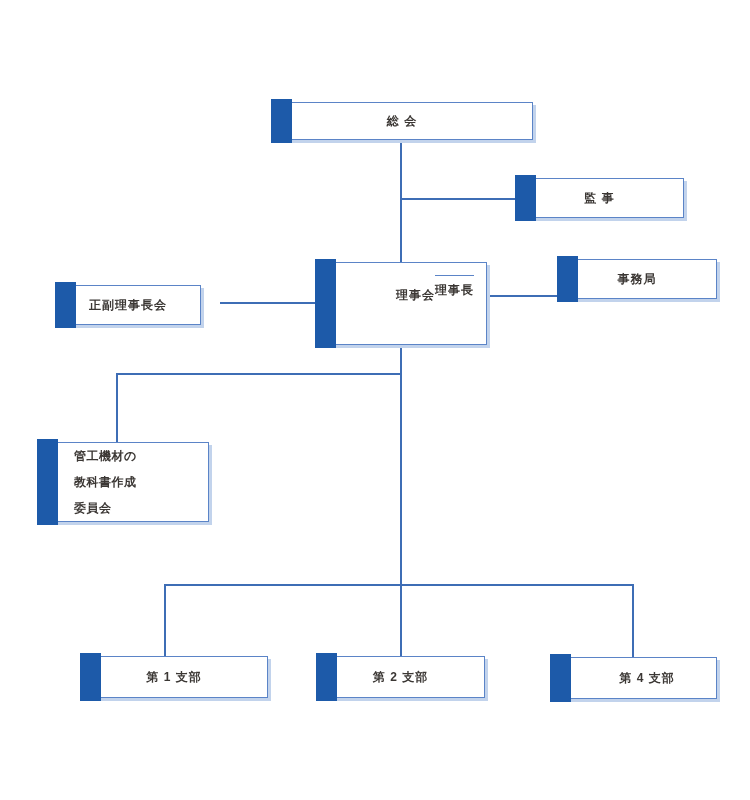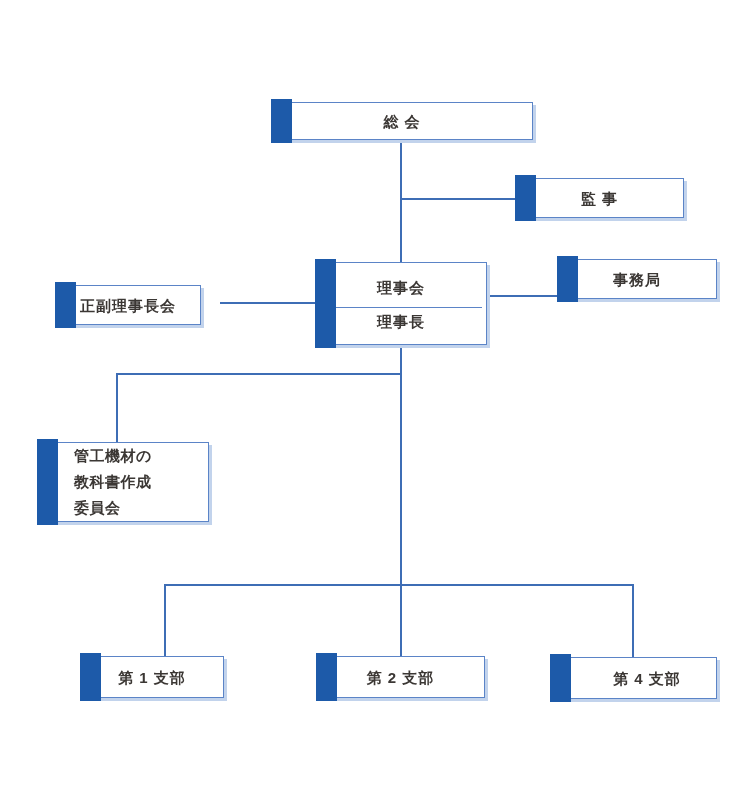--- a/index.html
+++ b/index.html
@@ -30,25 +30,25 @@
     border:1px solid var(--border);
     box-shadow:3px 3px 0 var(--shadow);
     display:flex;align-items:center;justify-content:center;
   }
   .node .bar{
     position:absolute;left:-1px;top:-4px;
     width:21px;height:calc(100% + 8px);
     background:var(--bar);
   }
   .lbl{
-    font-weight:bold;font-size:15px;letter-spacing:1px;
+    font-weight:bold;font-size:12px;letter-spacing:1px;
     white-space:pre;line-height:1;
   }
   
-  .combo{flex-direction:column;align-items:stretch;justify-content:flex-start;padding:4px;}
+  .combo{align-items:stretch;justify-content:flex-end;padding:12px;}
   .combo .row{
     display:flex;align-items:center;justify-content:center;
   }
   .combo .row.bottom{border-top:1px solid var(--border);}
   
   .multiline{flex-direction:column;align-items:flex-start;justify-content:center;padding-left:36px;}
   .multiline .lbl{line-height:26px;letter-spacing:0.5px;}
 </style>
 </head>
 <body>
@@ -97,21 +97,21 @@
   </div>
 
   <div class="node multiline" style="left:37px;top:442px;width:172px;height:80px;">
     <span class="bar"></span>
     <span class="lbl">管工機材の</span>
     <span class="lbl">教科書作成</span>
     <span class="lbl">委員会</span>
   </div>
 
 
-  <div class="node" style="left:80px;top:656px;width:144px;height:42px;">
+  <div class="node" style="left:80px;top:656px;width:188px;height:42px;">
     <span class="bar"></span>
     <span class="lbl">第 1 支部</span>
   </div>
 
   <div class="node" style="left:316px;top:656px;width:169px;height:42px;">
     <span class="bar"></span>
     <span class="lbl">第 2 支部</span>
   </div>
 
   <div class="node" style="left:550px;top:657px;width:167px;height:42px;padding-left:27px;">

